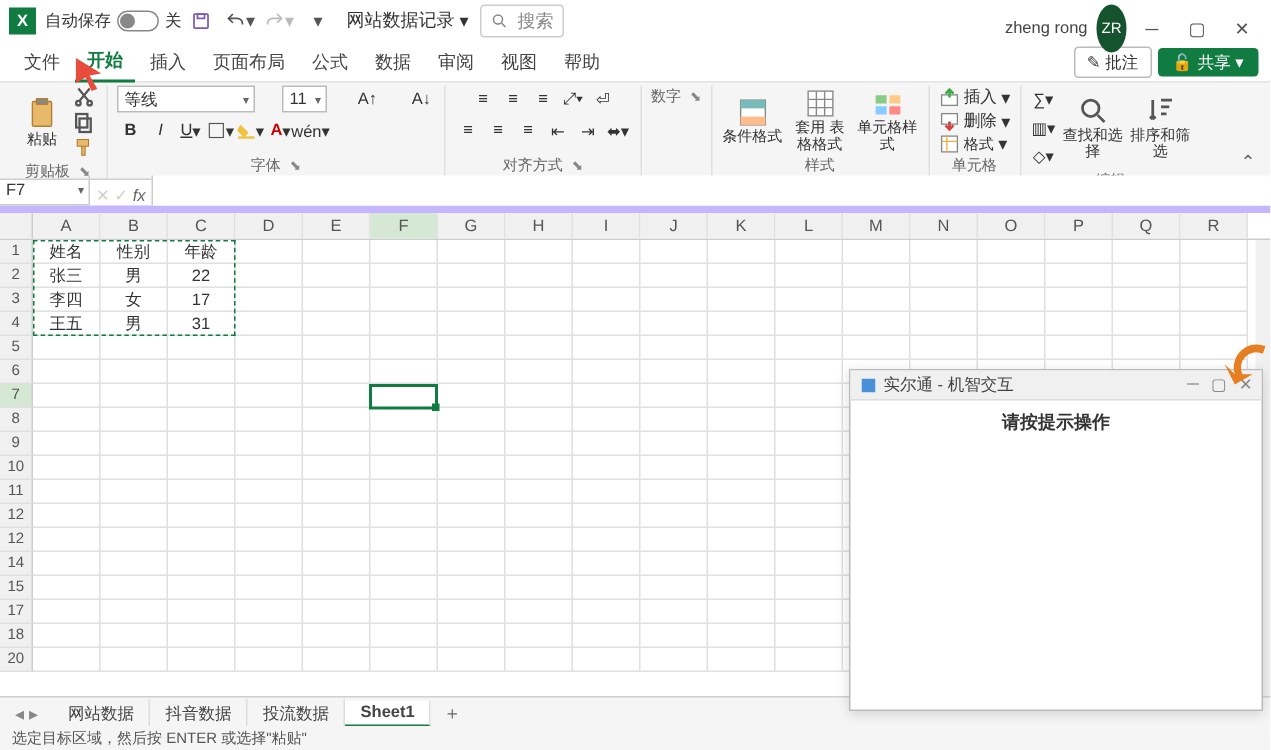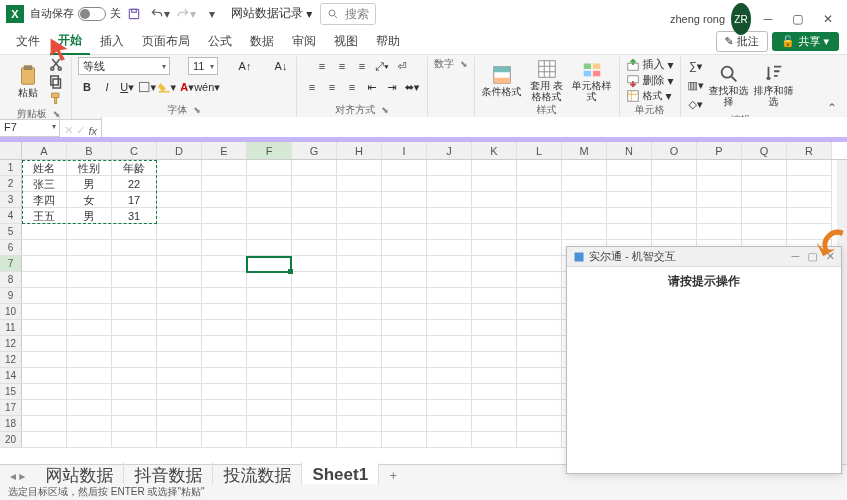--- a/index.html
+++ b/index.html
@@ -55,21 +55,21 @@
 .rows { position:relative; }
 .row { display:flex; height:16px; }
 .row-h { width:22px; border-right:1px solid #ccc; border-bottom:1px solid #e0e0e0; background:#f0f0f0; text-align:center; font-size:10px; color:#555; line-height:16px; }
 .row-h.sel { background:#d4e8d4; }
 .cell { width:45px; border-right:1px solid #e0e0e0; border-bottom:1px solid #e0e0e0; font-size:11px; text-align:center; line-height:16px; }
 .marquee { position:absolute; border:1px dashed #107c41; pointer-events:none; }
 .active-cell { position:absolute; border:2px solid #107c41; background:#fff; pointer-events:none; }
 .active-cell::after { content:""; position:absolute; right:-3px; bottom:-3px; width:5px; height:5px; background:#107c41; }
 .tabs { position:absolute; bottom:14px; left:0; right:0; height:22px; display:flex; align-items:center; border-top:1px solid #d0d0d0; background:#f5f5f5; }
 .tab-nav { display:flex; gap:6px; padding:0 10px; color:#888; }
-.sheet-tab { padding:2px 10px; font-size:17px; color:#444; border-right:1px solid #ddd; }
+.sheet-tab { padding:2px 10px; font-size:11px; color:#444; border-right:1px solid #ddd; }
 .sheet-tab.active { background:#fff; border-bottom:2px solid #107c41; font-weight:bold;}
 .tab-add { padding:0 8px; color:#666; }
 .status { position:absolute; bottom:0; left:0; right:0; height:16px; font-size:10px; color:#555; padding:0 8px; display:flex; align-items:center; background:#f5f5f5; }
 .side-panel { position:absolute; right:5px; top:246px; width:276px; height:228px; background:#fff; border:1px solid #bbb; box-shadow:0 2px 8px rgba(0,0,0,.15); display:flex; flex-direction:column; }
 .sp-title { height:20px; background:#f0f0f0; display:flex; align-items:center; padding:0 6px; font-size:11px; color:#444; border-bottom:1px solid #ddd; }
 .sp-title svg{width:12px;height:12px;margin-right:4px;}
 .sp-win { margin-left:auto; display:flex; gap:8px; color:#888; }
 .sp-head { text-align:center; font-size:12px; font-weight:bold; padding:6px 0; }
 .sp-body { flex:1; margin:0 6px 6px 6px; border:1px solid #ccc; padding:6px 8px; font-size:11px; color:#444; line-height:18px; }
 .red-arrow { position:absolute; left:48px; top:36px; width:26px; height:26px; pointer-events:none; }

